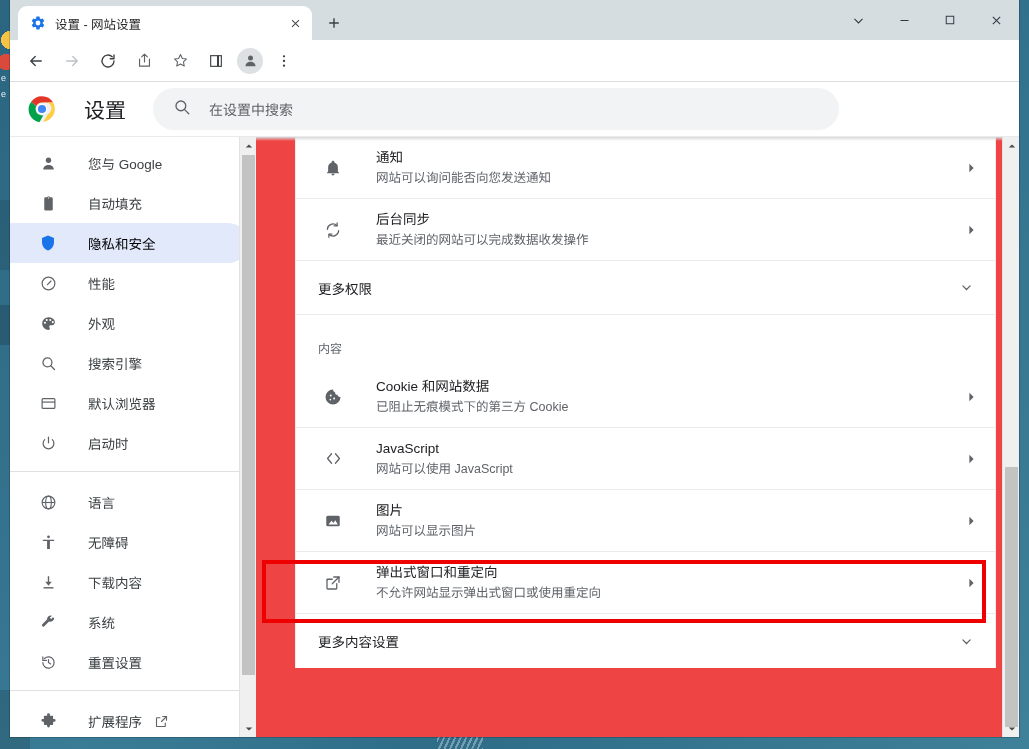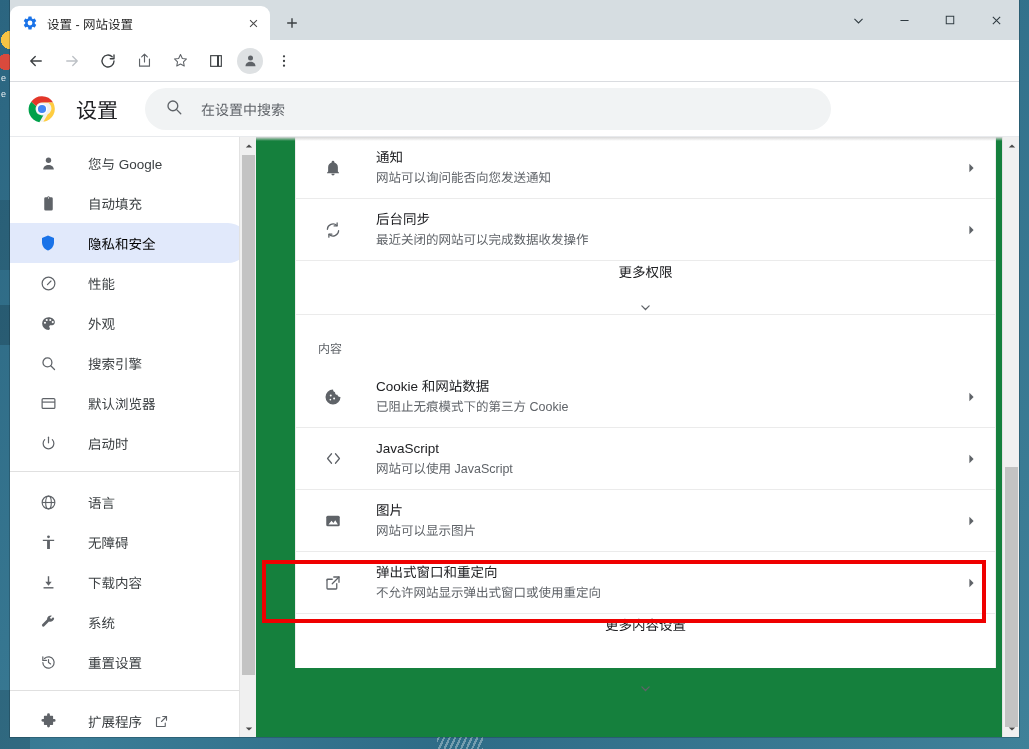--- a/index.html
+++ b/index.html
@@ -43,21 +43,21 @@
     box-shadow: 0 0 0 1px rgba(0,0,0,.18);
     overflow: hidden;
   }
 
   
   .tabstrip {
     height: 40px; background: #d6dde1; position: relative;
     display: flex; align-items: flex-end;
   }
   .tab {
-    width: 260px; height: 34px;
+    margin-left: 8px; width: 294px; height: 34px;
     background: #ffffff; border-radius: 9px 9px 0 0;
     display: flex; align-items: center; padding: 0 8px 0 12px;
     position: relative;
   }
   .tab-favicon { width: 16px; height: 16px; flex: none; margin-right: 9px; }
   .tab-title {
     flex: 1; font-size: 12.5px; color: #2b2b2b; white-space: nowrap;
     overflow: hidden; text-overflow: ellipsis;
   }
   .tab-close {
@@ -105,21 +105,21 @@
     color: #5f6368; margin: 0 3px; flex: none;
   }
 
   
   .settings-header {
     height: 54px; background: #fff; display: flex; align-items: center;
     padding-left: 18px;
   }
   .chrome-logo { width: 28px; height: 28px; flex: none; }
   .settings-title {
-    font-size: 21px; color: #202124; margin-left: 20px; white-space: nowrap;
+    font-size: 21px; color: #202124; margin-left: 28px; white-space: nowrap;
   }
   .search-box {
     margin-left: 27px; flex: 1; max-width: 686px; height: 42px;
     background: #f1f3f4; border-radius: 21px; display: flex;
     align-items: center; padding: 0 20px; margin-right: 44px;
   }
   .search-box svg { flex: none; }
   .search-ph { margin-left: 18px; font-size: 14px; color: #5f6368; }
 
   
@@ -162,21 +162,21 @@
     color: #505050; font-size: 8px;
   }
   .sb-arrow.up { top: 0; }
   .sb-arrow.down { bottom: 0; }
   .sb-thumb {
     position: absolute; left: 2px; width: 13px; background: #c3c3c3; border-radius: 0;
   }
 
   
   .main {
-    flex: 1; position: relative; background: #15803d; overflow: hidden;
+    flex: 1; position: relative; background: #ef4444; overflow: hidden;
   }
   .card {
     position: absolute; left: 39px; top: 0; width: 701px; background: #fff;
     border-left: 1px solid #ededed; border-right: 1px solid #ededed;
   }
   .srow {
     display: flex; align-items: center; min-height: 62px;
     padding: 10px 20px 10px 26px; border-bottom: 1px solid #ebebeb;
     position: relative;
   }
@@ -184,21 +184,21 @@
   .srow .row-ico {
     width: 22px; height: 22px; flex: none; color: #5f6368;
     display: flex; align-items: center; justify-content: center; margin-right: 32px;
   }
   .srow .row-texts { flex: 1; min-width: 0; }
   .row-title { font-size: 13.5px; color: #202124; line-height: 20px; }
   .row-sub { font-size: 12.5px; color: #5f6368; line-height: 19px; margin-top: 1px; }
   .row-arrow { color: #5f6368; flex: none; margin-left: 12px; display: flex; }
   .collapse-row {
     display: flex; align-items: center; justify-content: space-between;
-    height: 54px; padding: 0 22px 0 22px; border-bottom: 1px solid #ebebeb; flex-direction: column;
+    height: 54px; padding: 0 22px 0 22px; border-bottom: 1px solid #ebebeb;
   }
   .collapse-row .cl-label { font-size: 13.5px; color: #202124; }
   .collapse-row .cl-chev { color: #5f6368; display: flex; }
   .section-head {
     padding: 24px 22px 10px 22px; font-size: 12px; color: #5f6368;
     border-bottom: none;
   }
 
   
   .highlight {

